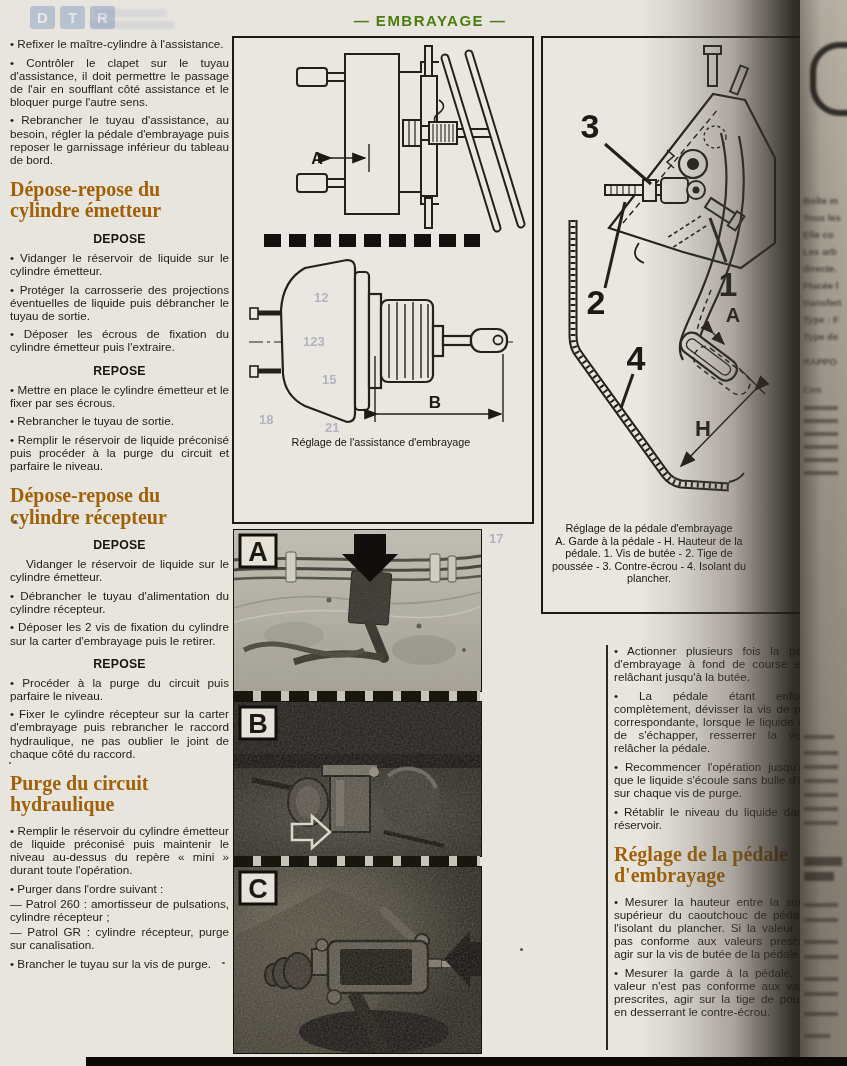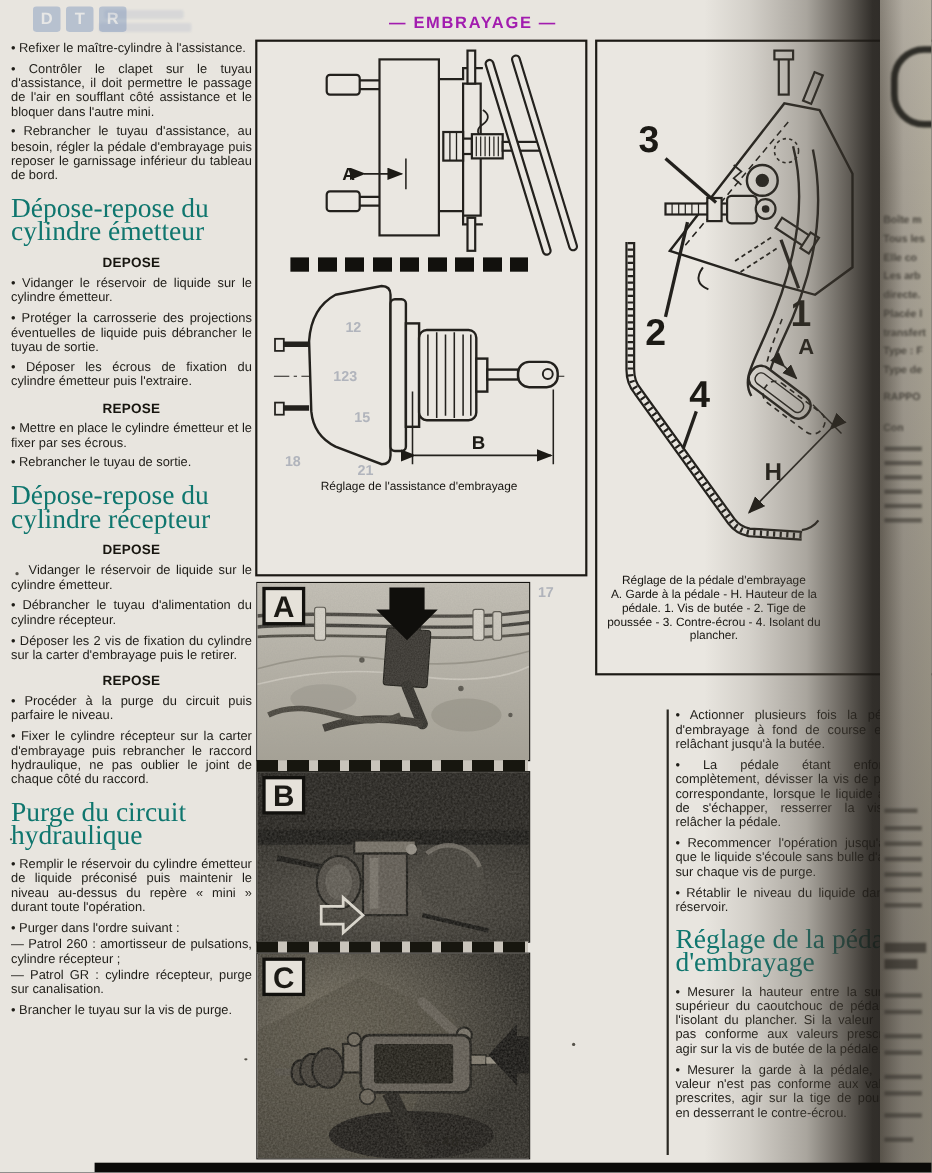--- a/index.html
+++ b/index.html
@@ -5,32 +5,32 @@
   html,body{margin:0;padding:0;background:#555;}
   .page{position:relative;width:847px;height:1066px;overflow:hidden;
     background:
       radial-gradient(ellipse at 30% 40%, #efedе8 0%, rgba(0,0,0,0) 60%),
       linear-gradient(90deg,#f1efea 0%, #e9e6e0 6%, #e8e5df 80%, #e2dfd8 100%);
     background-color:#e8e5df;
     font-family:"Liberation Sans", sans-serif; color:#24221d;}
   .abs{position:absolute;}
   
   .hdr{left:60px;top:12px;width:740px;text-align:center;font-size:15px;font-weight:700;
-       letter-spacing:1.5px;color:#a21caf;}
+       letter-spacing:1.5px;color:#4d7c0f;}
   .logo-ghost{left:30px;top:6px;display:flex;gap:5px;opacity:.35;filter:blur(.6px);}
   .logo-ghost .sq{width:25px;height:23px;background:#5d7fb4;border-radius:3px;color:#e7ecf4;
        font-weight:700;font-size:15px;display:flex;align-items:center;justify-content:center;}
   .bleedbar{background:rgba(110,135,180,.14);filter:blur(1px);border-radius:2px;}
   
   .col-left{left:10px;top:37px;width:219px;}
   .col-right{left:614px;top:644px;width:210px;}
   .bullet{font-size:11.7px;line-height:13.1px;text-align:justify;margin:0 0 5.5px 0;color:#1f1d18;}
   .lead-indent{text-indent:16px;}
-  h2{font-family:"Liberation Serif", serif;font-weight:400;font-size:25px;line-height:21.5px;
-     margin:13px 0 8px 0;color:#0f766e;}
+  h2{font-family:"Liberation Serif", serif;font-weight:700;font-size:20px;line-height:21.5px;
+     margin:13px 0 8px 0;color:#a16207;}
   .sublabel{font-size:12.3px;font-weight:700;margin:10px 0 5px 0;letter-spacing:.2px;color:#17150f;text-align:center;}
   
   .figbox{border:2.5px solid #1c1a15;background:#eae7e1;}
   .fig1{left:232px;top:36px;width:298px;height:484px;}
   .fig2{left:541px;top:36px;width:304px;height:574px;}
   .fig-caption{position:absolute;text-align:center;font-weight:400;font-size:10.8px;line-height:12.6px;color:#15130f;}
   .fig1 .fig-caption{left:10px;top:398px;width:274px;}
   .fig2 .fig-caption{left:8px;top:484px;width:196px;}
   .dash1{position:absolute;left:30px;top:196px;width:216px;height:13px;
      background:repeating-linear-gradient(90deg,#12110d 0 17px,#eae7e1 17px 25px);}
@@ -77,31 +77,32 @@
     <div class="sq">T</div>
     <div class="sq">R</div>
   </div>
   <div class="abs bleedbar" style="left:95px;top:9px;width:72px;height:8px;"></div>
   <div class="abs bleedbar" style="left:90px;top:21px;width:84px;height:8px;"></div>
 
   <div class="abs hdr">— EMBRAYAGE —</div>
 
   <div class="abs col-left">
     <p class="bullet">•  Refixer le maître-cylindre à l'assistance.</p>
-    <p class="bullet">•  Contrôler le clapet sur le tuyau d'assistance, il doit permettre le passage de l'air en soufflant côté assistance et le bloquer dans l'autre mini.</p>
+    <p class="bullet">•  Contrôler le clapet sur le tuyau d'assistance, il doit permettre le passage de l'air en soufflant côté assistance et le bloquer purge l'autre sens.</p>
     <p class="bullet">•  Rebrancher le tuyau d'assistance, au besoin, régler la pédale d'embrayage puis reposer le garnissage inférieur du tableau de bord.</p>
 
     <h2>Dépose-repose du cylindre émetteur</h2>
     <div class="sublabel">DEPOSE</div>
     <p class="bullet">•  Vidanger le réservoir de liquide sur le cylindre émetteur.</p>
     <p class="bullet">•  Protéger la carrosserie des projections éventuelles de liquide puis débrancher le tuyau de sortie.</p>
     <p class="bullet">•  Déposer les écrous de fixation du cylindre émetteur puis l'extraire.</p>
     <div class="sublabel">REPOSE</div>
     <p class="bullet">•  Mettre en place le cylindre émetteur et le fixer par ses écrous.</p>
     <p class="bullet">•  Rebrancher le tuyau de sortie.</p>
+    <p class="bullet">•  Remplir le réservoir de liquide préconisé puis procéder à la purge du circuit et parfaire le niveau.</p>
 
     <h2>Dépose-repose du cylindre récepteur</h2>
     <div class="sublabel">DEPOSE</div>
     <p class="bullet lead-indent">Vidanger le réservoir de liquide sur le cylindre émetteur.</p>
     <p class="bullet">•  Débrancher le tuyau d'alimentation du cylindre récepteur.</p>
     <p class="bullet">•  Déposer les 2 vis de fixation du cylindre sur la carter d'embrayage puis le retirer.</p>
     <div class="sublabel">REPOSE</div>
     <p class="bullet">•  Procéder à la purge du circuit puis parfaire le niveau.</p>
     <p class="bullet">•  Fixer le cylindre récepteur sur la carter d'embrayage puis rebrancher le raccord hydraulique, ne pas oublier le joint de chaque côté du raccord.</p>
 

